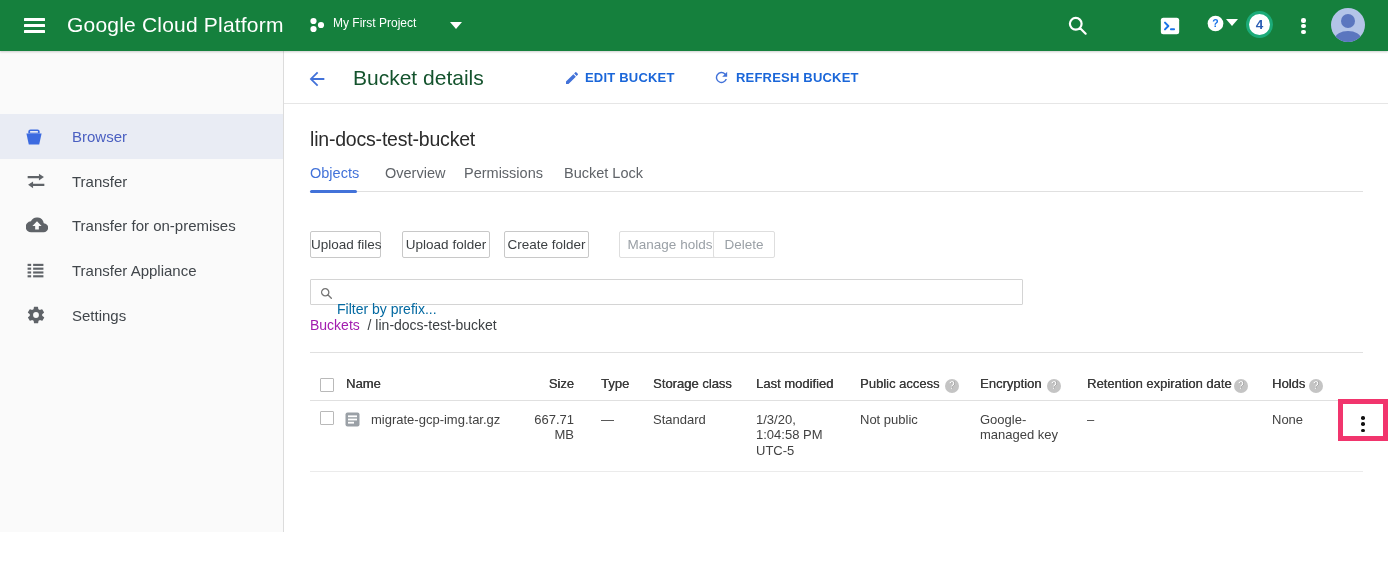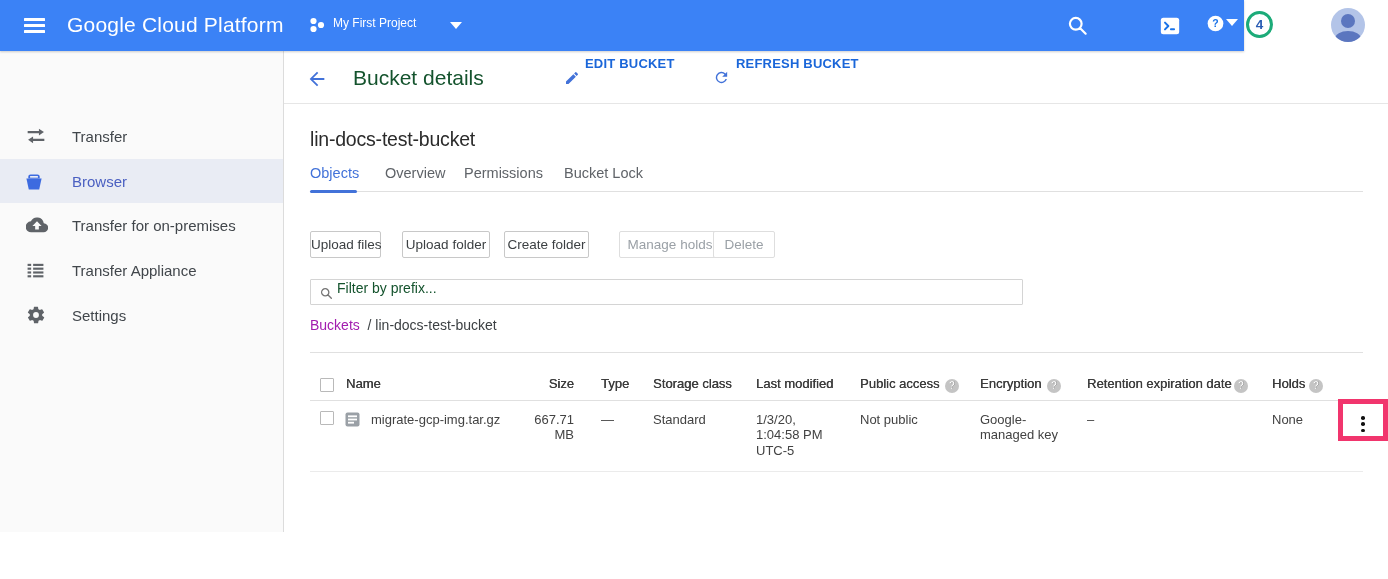--- a/index.html
+++ b/index.html
@@ -1,20 +1,20 @@
 <!DOCTYPE html>
 <html><head>
 <meta charset="utf-8">
 <style>
 * { margin:0; padding:0; box-sizing:border-box; }
 html,body { width:1388px; height:579px; background:#fff; font-family:"Liberation Sans", sans-serif; overflow:hidden; }
 #page { position:relative; width:1388px; height:579px; }
 
 
-#topbar { position:absolute; left:0; top:0; width:1244px; height:51px; background:#3b82f6; box-shadow:0 1px 2px rgba(60,60,60,0.25); z-index:5; }
+#topbar { position:absolute; left:0; top:0; width:1388px; height:51px; background:#15803d; box-shadow:0 1px 2px rgba(60,60,60,0.25); z-index:5; }
 #hamburger { position:absolute; left:24px; top:18px; width:20.5px; height:16px; }
 #hamburger div { height:3.2px; background:#fff; margin-bottom:2.9px; border-radius:0.5px; }
 #gcptitle { position:absolute; left:67px; top:13px; font-size:21px; color:#fff; letter-spacing:0.2px; }
 #proj { position:absolute; left:309px; top:0; height:51px; color:#fff; }
 #projname { position:absolute; left:24px; top:16px; font-size:12px; color:#fff; white-space:nowrap; }
 .caret { position:absolute; width:0; height:0; border-left:6px solid transparent; border-right:6px solid transparent; border-top:7px solid #fff; }
 #projcaret { left:141px; top:22px; }
 
 
 .topicon { position:absolute; top:0; }
@@ -34,35 +34,35 @@
 .navitem.active { background:#e9ecf4; }
 .navitem .label { position:absolute; left:72px; top:50%; transform:translateY(-50%); font-size:15px; color:#41464b; }
 .navitem.active .label { color:#4a5fc1; }
 .navitem svg { position:absolute; left:26px; top:50%; transform:translateY(-50%); }
 
 
 #chead { position:absolute; left:284px; top:51px; width:1104px; height:53px; background:#fff; border-bottom:1px solid #e6e6e6; }
 #backarrow { position:absolute; left:22px; top:17px; }
 #cheadtitle { position:absolute; left:69px; top:15px; font-size:21px; color:#14532d; }
 .hact { position:absolute; top:0; height:53px; font-size:13px; font-weight:bold; color:#1a66d9; letter-spacing:0.2px; }
-.hact span { position:absolute; top:5px; white-space:nowrap;text-align:center; }
+.hact span { position:absolute; top:19px; white-space:nowrap;text-align:center; }
 
 
 #main { position:absolute; left:284px; top:104px; width:1104px; height:428px; background:#fff; }
 #bucketname { position:absolute; left:26px; top:24px; font-size:19.5px; letter-spacing:-0.2px; color:#2b2b2b; }
 #tabs { position:absolute; left:26px; top:56px; width:1053px; height:32px; border-bottom:1px solid #e0e0e0; }
 .tab { position:absolute; top:5px; font-size:14.5px; color:#5f6368; }
 #tab-objects { left:0; color:#4272d9; }
 #tabline { position:absolute; left:0; bottom:-2px; width:47px; height:3px; background:#4272d9; border-radius:2px; }
 
 .btn { position:absolute; top:127px; height:27px; background:#fff; border:1px solid #c8c8c8; border-radius:2px; font-size:13.5px; color:#3c4043; text-align:center; line-height:25px; white-space:nowrap; }
 .btn.disabled { color:#9aa0a6; border-color:#dedede; }
 
 #filter { position:absolute; left:26px; top:175px; width:713px; height:26px; border:1px solid #d4d4d4; border-radius:1px; background:#fff; }
-#filter .ph { position:absolute; left:26px; top:0; font-size:14px; color:#14532d; }
+#filter .ph { position:absolute; left:26px; top:21px; font-size:14px; color:#0369a1; }
 
 #crumb { position:absolute; left:26px; top:213px; font-size:14px; color:#3c4043; }
 #crumb a { color:#a21caf; text-decoration:none; }
 
 #tabledivider { position:absolute; left:26px; top:248px; width:1053px; height:1px; background:#e0e0e0; }
 
 
 #thead { position:absolute; left:26px; top:262px; width:1053px; height:35px; border-bottom:1px solid #e0e0e0; font-size:13px; font-weight:normal; color:#3d3d3d; letter-spacing:0; text-shadow:0.35px 0 0 #3d3d3d; }
 .cb { position:absolute; width:14px; height:14px; border:1px solid #b9b9b9; border-radius:1px; background:#fff; }
 .hq { position:absolute; top:3px; width:14px; height:14px; border-radius:50%; background:#c4c4c4; color:#fff; font-size:10px; font-weight:bold; text-align:center; line-height:14px; }
@@ -113,40 +113,40 @@
         <div></div>
       </div>
     <div id="avatar">
         <div class="head"></div>
         <div class="body"></div>
       </div>
   </div>
 
   <div id="sidebar">
     <div id="nav">
+      <div class="navitem active">
+        <svg width="16" height="16" viewBox="0 0 16 16" style="margin-top:1px">
+            <g fill="#3d6be0">
+              <path d="M4.5 0.4 h7 a2.2 2.2 0 0 1 2.2 2.2 V4.6 H2.3 V2.6 A2.2 2.2 0 0 1 4.5 0.4 z"></path>
+              <polygon points="0.4,4.6 15.6,4.6 13.2,15.6 2.8,15.6"></polygon>
+            </g>
+            <rect x="4.1" y="2" width="7.8" height="1.7" fill="#e9ecf4"></rect>
+          </svg>
+        <div class="label">Browser</div>
+      </div>
       <div class="navitem">
         <svg width="20" height="20" viewBox="0 0 24 24">
             <g fill="#5f6368">
               <rect x="2" y="6" width="14" height="2.7"></rect>
               <polygon points="15.5,3.2 21.5,7.3 15.5,11.5"></polygon>
               <rect x="8" y="15.3" width="14" height="2.7"></rect>
               <polygon points="8.5,12.5 2.5,16.6 8.5,20.8"></polygon>
             </g>
           </svg>
         <div class="label">Transfer</div>
-      </div>
-      <div class="navitem active">
-        <svg width="16" height="16" viewBox="0 0 16 16" style="margin-top:1px">
-            <g fill="#3d6be0">
-              <path d="M4.5 0.4 h7 a2.2 2.2 0 0 1 2.2 2.2 V4.6 H2.3 V2.6 A2.2 2.2 0 0 1 4.5 0.4 z"></path>
-              <polygon points="0.4,4.6 15.6,4.6 13.2,15.6 2.8,15.6"></polygon>
-            </g>
-            <rect x="4.1" y="2" width="7.8" height="1.7" fill="#e9ecf4"></rect>
-          </svg>
-        <div class="label">Browser</div>
       </div>
       <div class="navitem">
         <svg width="22" height="22" viewBox="0 0 24 24">
             <path fill="#5f6368" d="M19.4 10A7.5 7.5 0 0 0 5.3 8 6 6 0 0 0 6 20h13a5 5 0 0 0 .4-10zM14 13v4h-4v-4H7l5-5 5 5h-3z"></path>
           </svg>
         <div class="label">Transfer for on-premises</div>
       </div>
       <div class="navitem">
         <svg width="19" height="19" viewBox="0 0 24 24">
             <g fill="#5f6368">

